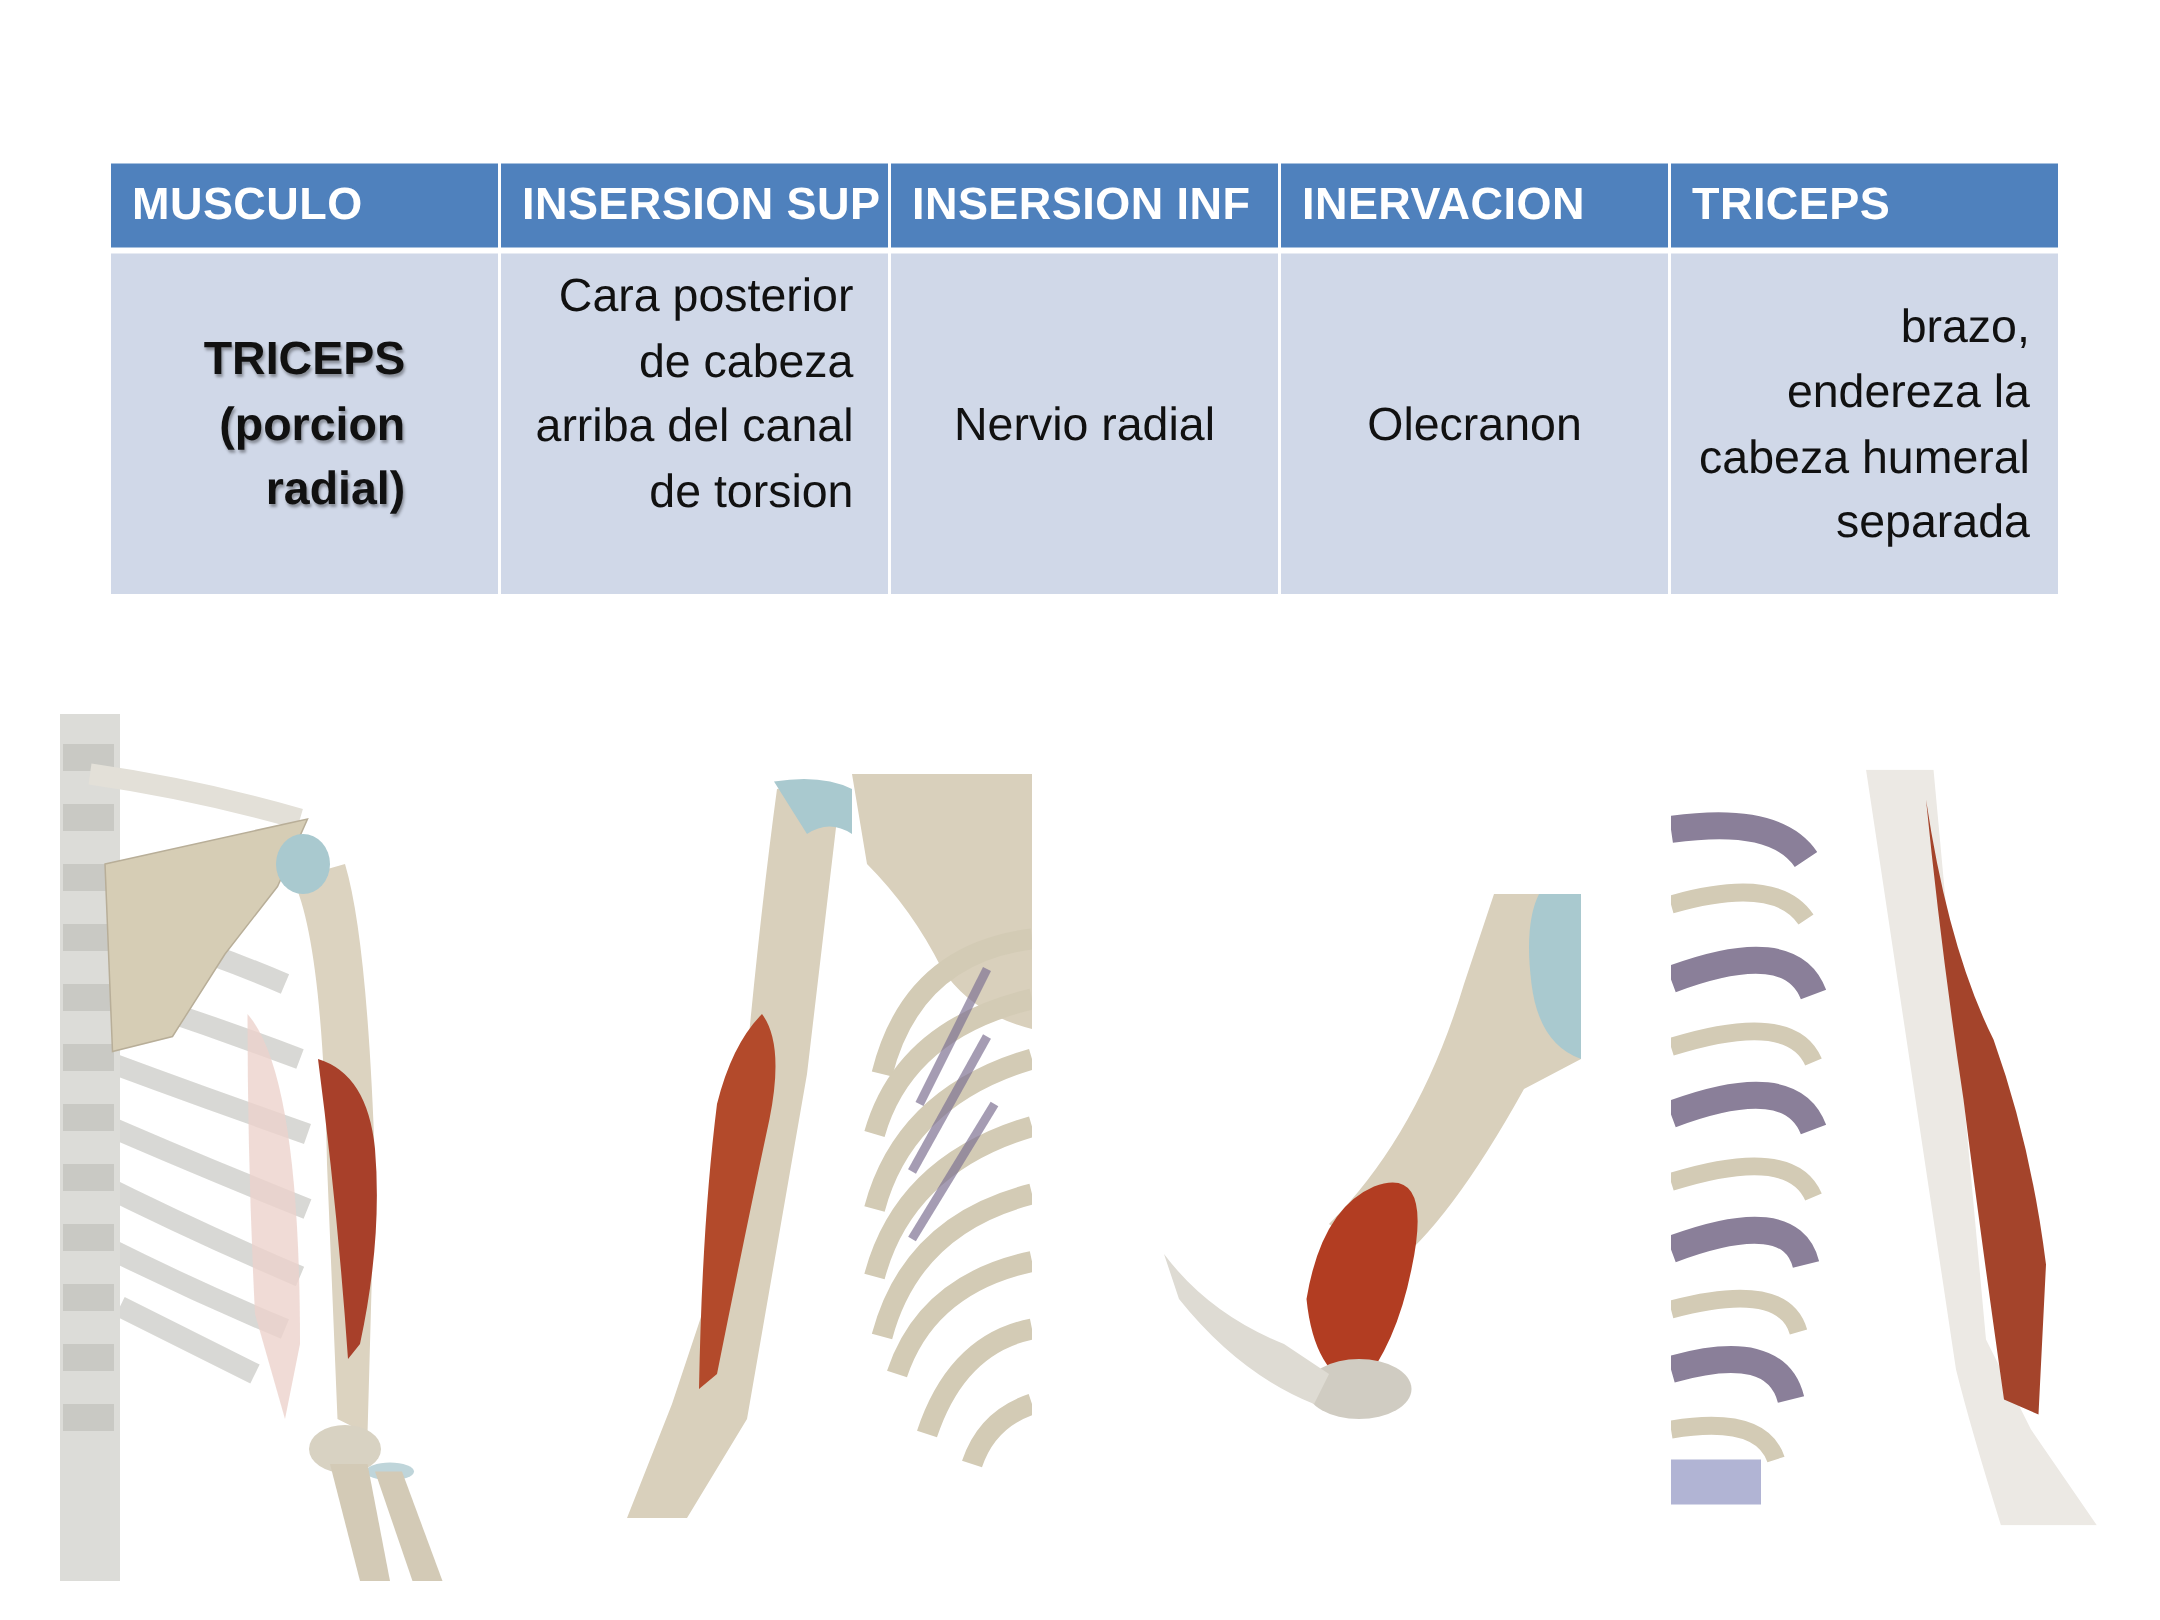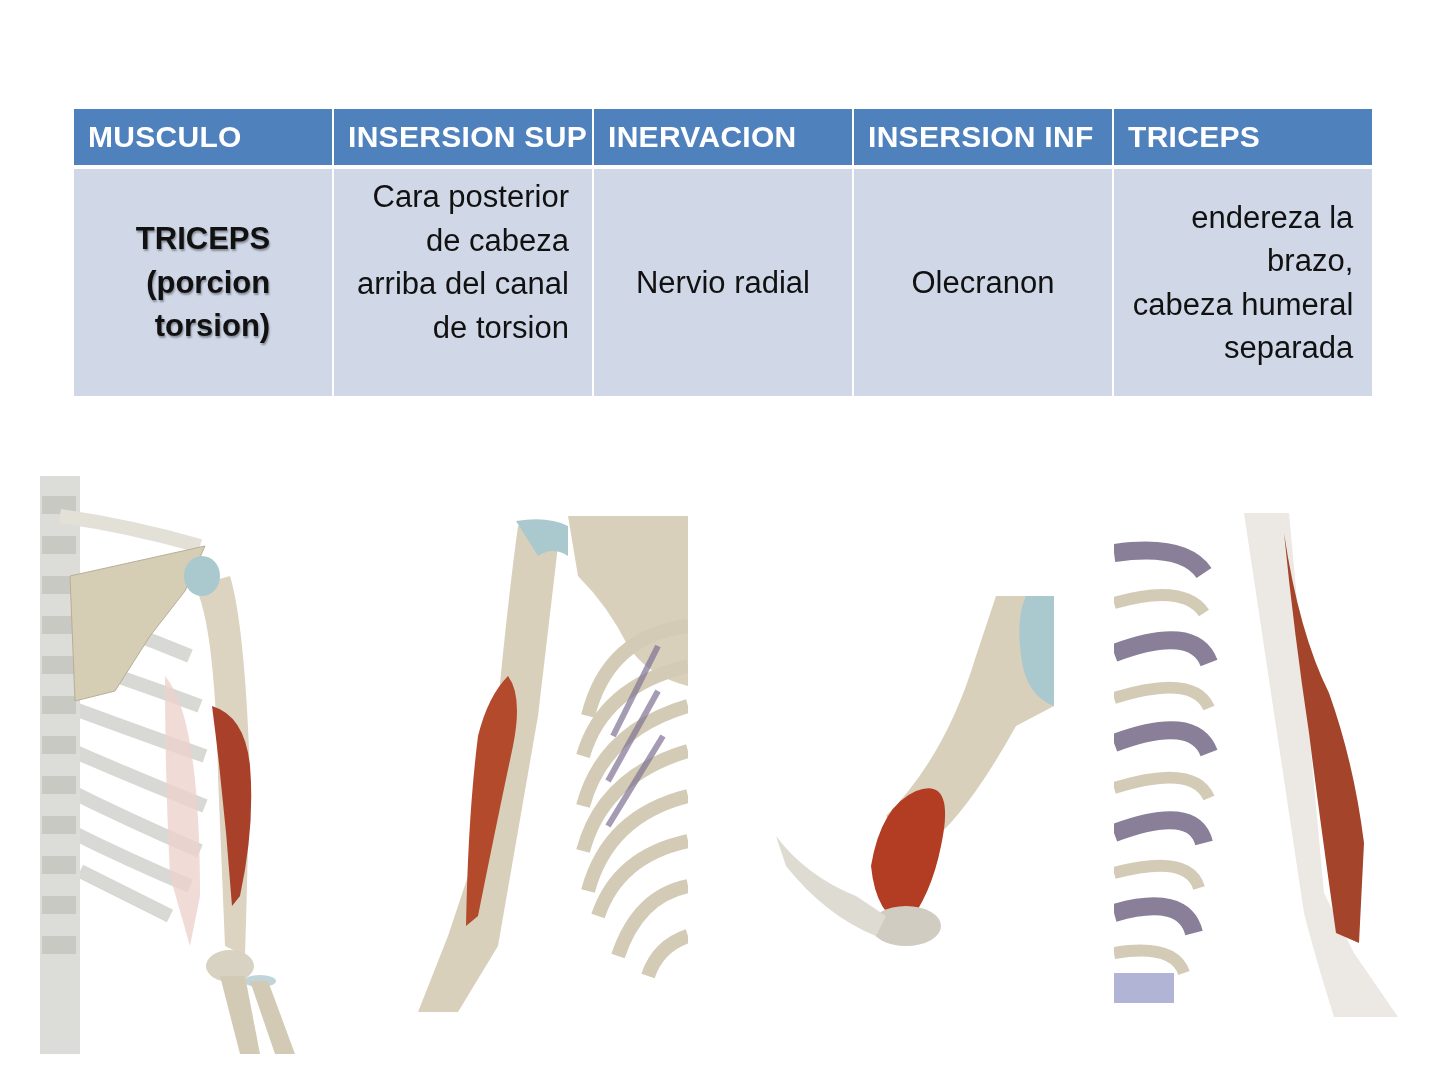--- a/index.html
+++ b/index.html
@@ -23,49 +23,49 @@
     .line { display:block; }
     .fig { position:absolute; overflow:hidden; background:#ffffff; }
     svg { display:block; }
   </style>
 </head>
 <body>
 
 <div class="grid">
   <div class="hcell">MUSCULO</div>
   <div class="hcell">INSERSION SUP</div>
+  <div class="hcell">INSERSION INF</div>
   <div class="hcell">INERVACION</div>
-  <div class="hcell">INSERSION INF</div>
   <div class="hcell">TRICEPS</div>
 
   <div class="bcell bold">
     <div>
       <span class="line">TRICEPS</span>
       <span class="line">(porcion</span>
-      <span class="line">torsion)</span>
+      <span class="line">radial)</span>
     </div>
   </div>
   <div class="bcell" style="align-items:flex-start;padding-top:6px;">
     <div>
       <span class="line">Cara posterior</span>
       <span class="line">de cabeza</span>
       <span class="line">arriba del canal</span>
       <span class="line">de torsion</span>
     </div>
   </div>
   <div class="bcell">
     <span>Nervio radial</span>
   </div>
   <div class="bcell">
     <span>Olecranon</span>
   </div>
   <div class="bcell">
     <div>
+      <span class="line">brazo,</span>
       <span class="line">endereza la</span>
-      <span class="line">brazo,</span>
       <span class="line">cabeza humeral</span>
       <span class="line">separada</span>
     </div>
   </div>
 </div>
 
 <div class="fig" style="left:40px;top:476px;width:256px;height:578px;">
   <svg width="256" height="578" viewBox="0 0 256 578">
 
     <g stroke="#d2d2ce" stroke-width="14" fill="none" opacity="0.85">

